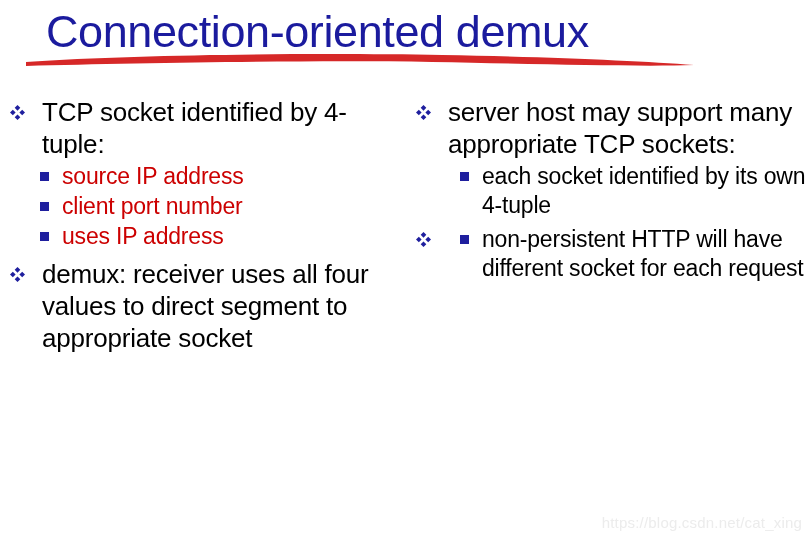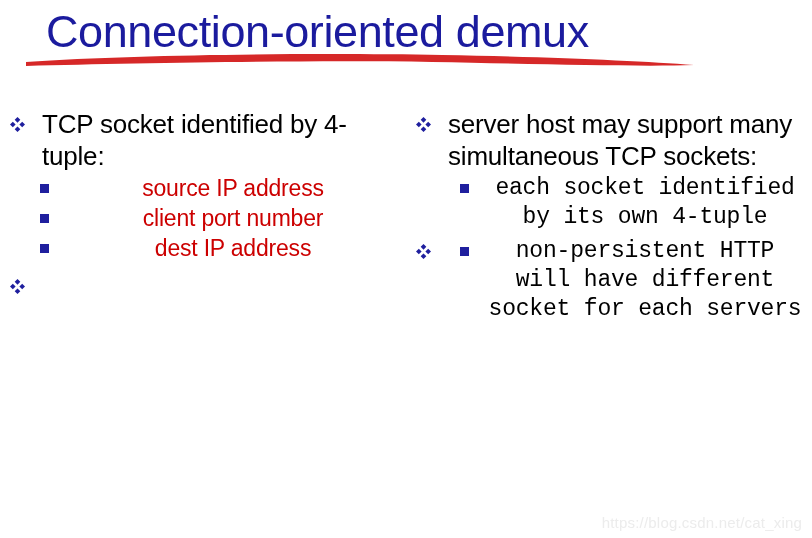--- a/index.html
+++ b/index.html
@@ -35,21 +35,21 @@
     left: 22px;
     top: 50px;
     width: 676px;
     height: 24px;
     pointer-events: none;
   }
 
   
   .column {
     position: absolute;
-    top: 108px;
+    top: 96px;
   }
   #left-column  { left: 8px;   width: 396px; }
   #right-column { left: 414px; width: 394px; }
 
   
   .bullet-l1 {
     position: relative;
     padding-left: 34px;
     margin: 0 0 2px 0;
     font-family: "Liberation Sans", sans-serif;
@@ -69,35 +69,34 @@
 
   .bullet-l2 {
     position: relative;
     padding-left: 54px;
     margin: 0 0 1px 0;
     font-family: "Liberation Sans", sans-serif;
     font-size: 23px;
     line-height: 29px;
     color: #000000;
     letter-spacing: -0.2px;
-    text-align: center;
   }
   .bullet-l2.red { color: #cc0000; }
   .bullet-l2 > .marker-square {
     position: absolute;
     left: 32px;
     top: 10px;
     width: 9px;
     height: 9px;
     background: #1f1f9e;
     display: block;
   }
 
   
-  #right-column .bullet-l2 { padding-left: 68px; font-family: Liberation Mono, monospace; }
+  #right-column .bullet-l2 { padding-left: 68px; }
   #right-column .bullet-l2 > .marker-square { left: 46px; }
 
   .spacer-sm { height: 6px; }
   .spacer-xs { height: 2px; }
 
   
   #watermark {
     position: absolute;
     right: 10px;
     bottom: 6px;
@@ -130,55 +129,56 @@
   <div class="bullet-l2 red">
     <span class="marker-square"></span>
     <span>source IP address</span>
   </div>
   <div class="bullet-l2 red">
     <span class="marker-square"></span>
     <span>client port number</span>
   </div>
   <div class="bullet-l2 red">
     <span class="marker-square"></span>
-    <span>dest IP address</span>
+    <span>uses IP address</span>
   </div>
 
   <div class="spacer-sm"></div>
 
   <div class="bullet-l1">
     <svg class="marker-diamond" viewBox="0 0 16 16">
       <path d="M8 0 L11 3 L8 6 L5 3 Z M8 10 L11 13 L8 16 L5 13 Z M0 8 L3 5 L6 8 L3 11 Z M10 8 L13 5 L16 8 L13 11 Z" fill="#1f1f9e"></path>
     </svg>
+    <span>demux: receiver uses all four values to direct segment to appropriate socket</span>
   </div>
 
 </div>
 
 <div class="column" id="right-column">
 
   <div class="bullet-l1">
     <svg class="marker-diamond" viewBox="0 0 16 16">
       <path d="M8 0 L11 3 L8 6 L5 3 Z M8 10 L11 13 L8 16 L5 13 Z M0 8 L3 5 L6 8 L3 11 Z M10 8 L13 5 L16 8 L13 11 Z" fill="#1f1f9e"></path>
     </svg>
-    <span>server host may support many simultaneous TCP sockets:</span>
+    <span>server host may support many appropriate TCP sockets:</span>
   </div>
 
   <div class="bullet-l2">
     <span class="marker-square"></span>
     <span>each socket identified by its own 4-tuple</span>
   </div>
 
   <div class="spacer-xs"></div>
 
   <div class="bullet-l1">
     <svg class="marker-diamond" viewBox="0 0 16 16">
       <path d="M8 0 L11 3 L8 6 L5 3 Z M8 10 L11 13 L8 16 L5 13 Z M0 8 L3 5 L6 8 L3 11 Z M10 8 L13 5 L16 8 L13 11 Z" fill="#1f1f9e"></path>
     </svg>
   </div>
 
   <div class="bullet-l2">
     <span class="marker-square"></span>
-    <span>non-persistent HTTP will have different socket for each servers</span>
+    <span>non-persistent HTTP will have different socket for each request</span>
   </div>
 
 </div>
 
 <div id="watermark">https://blog.csdn.net/cat_xing</div>
 
 </body></html>

